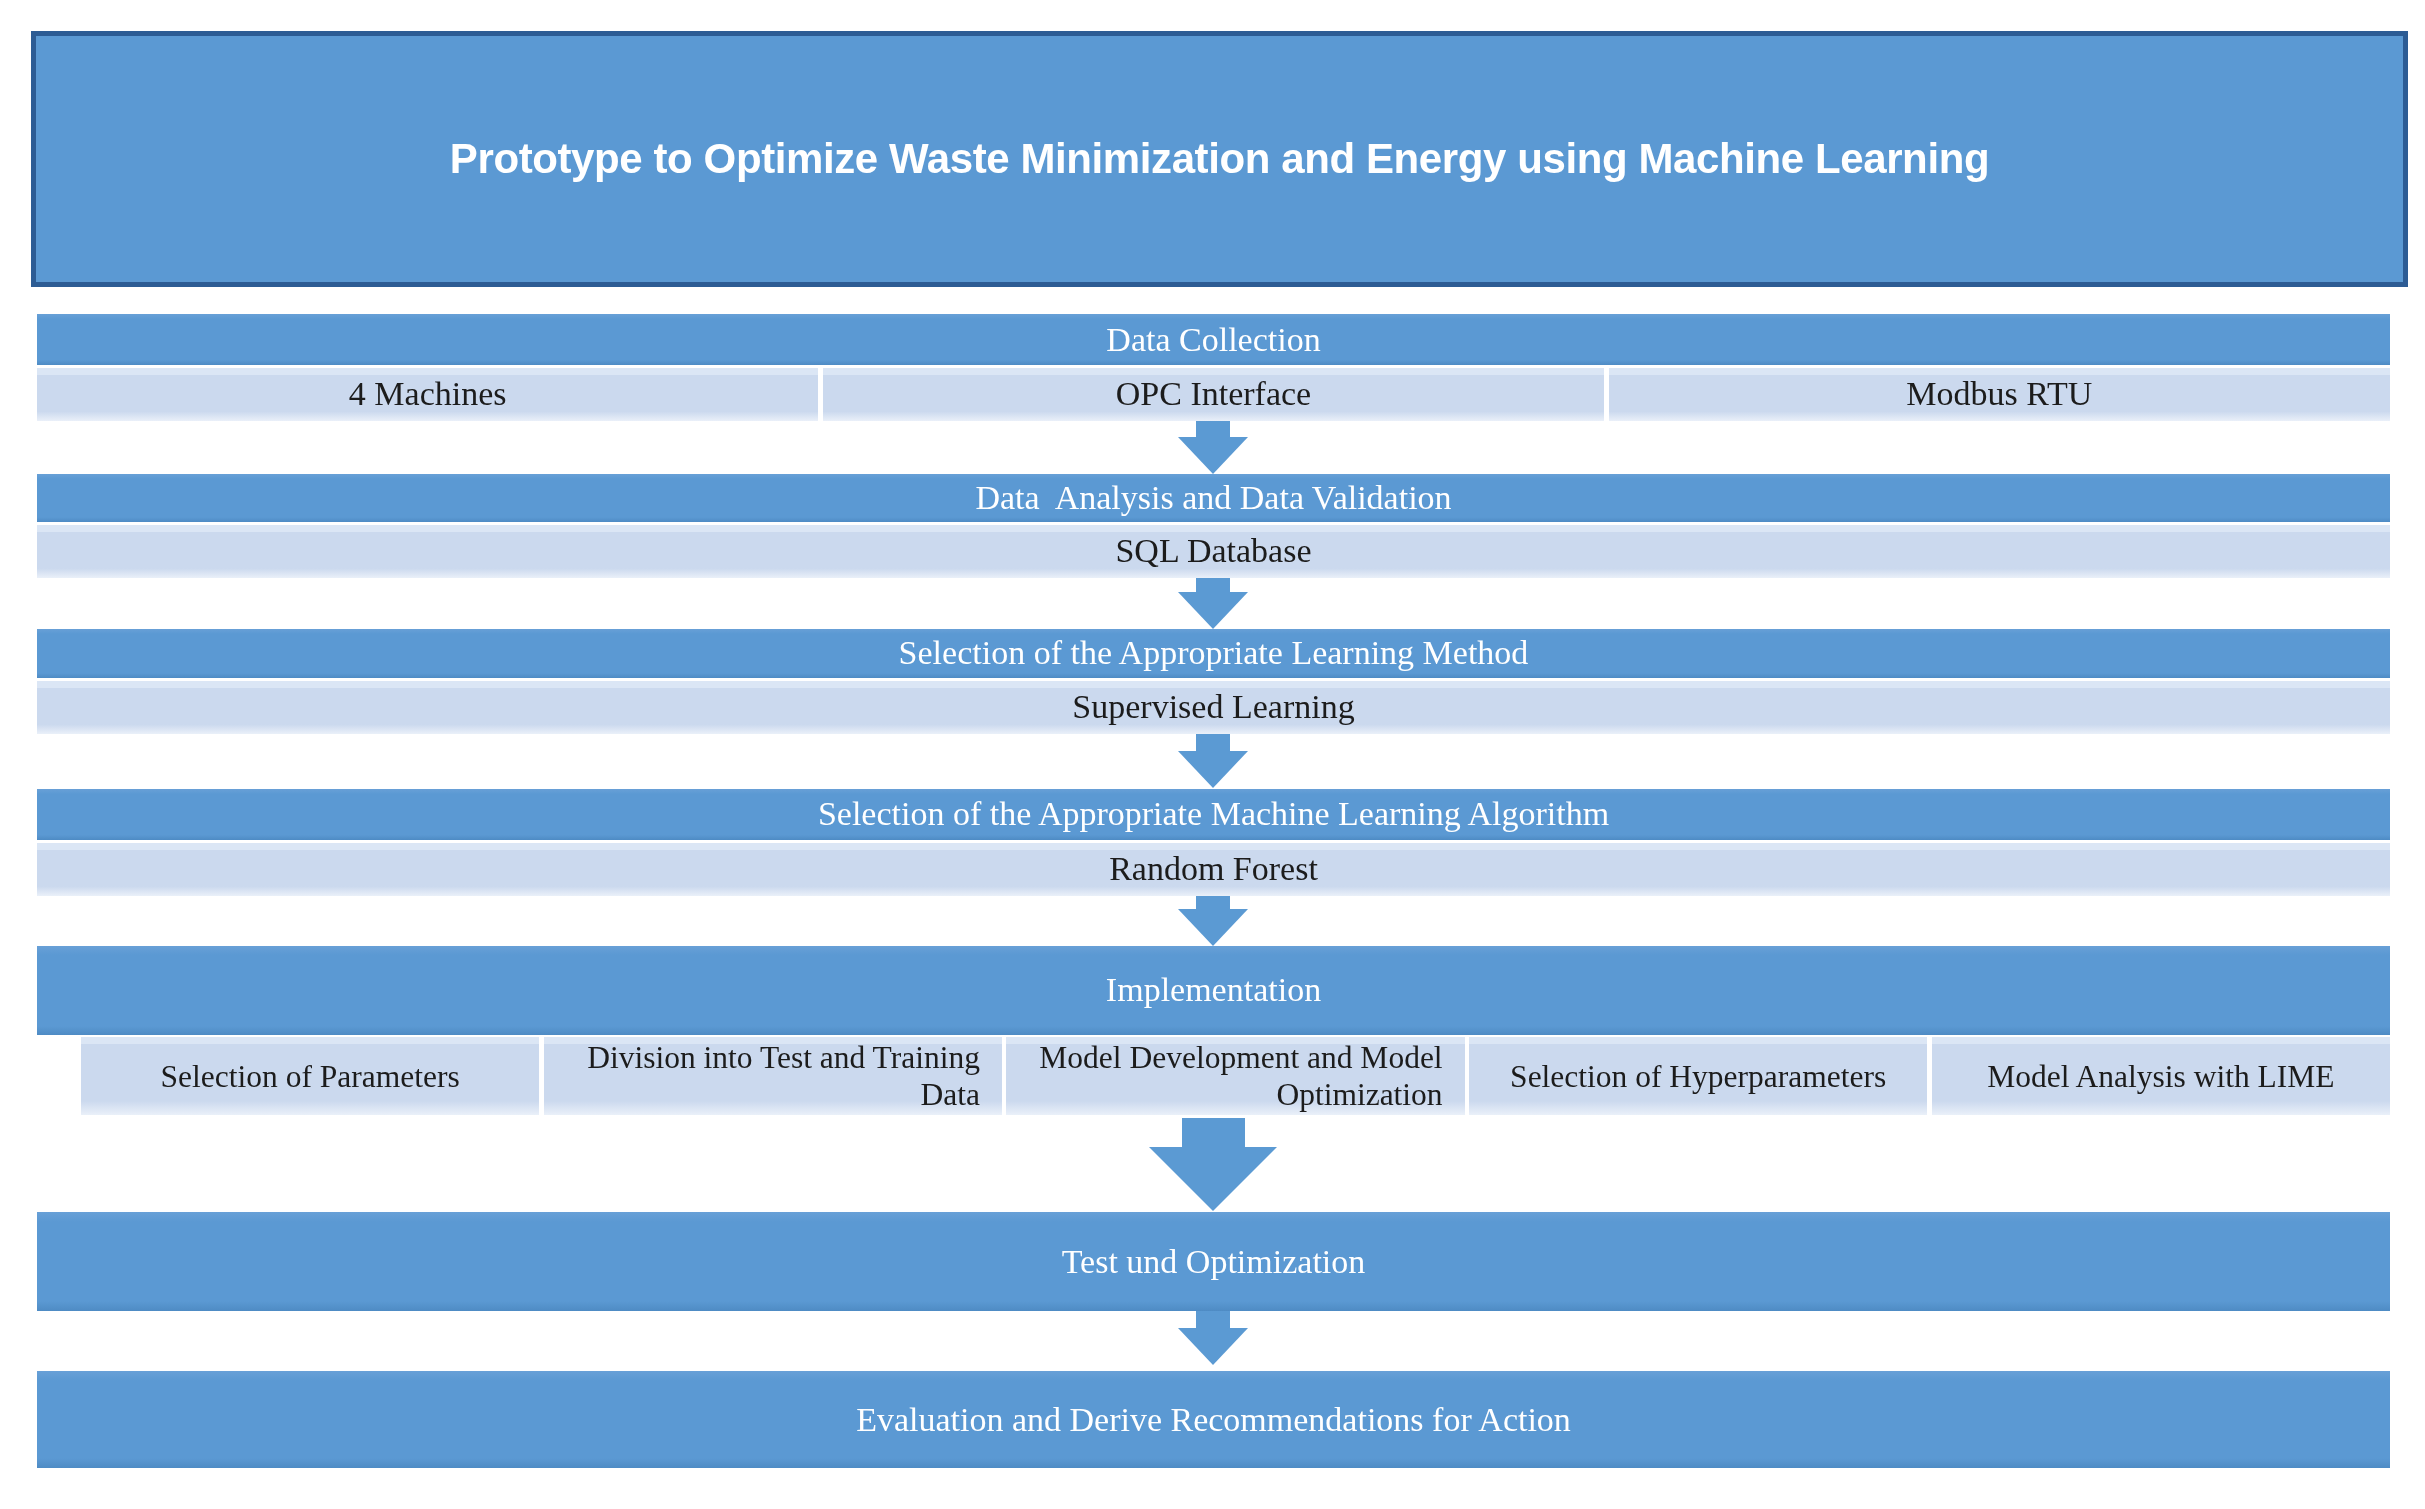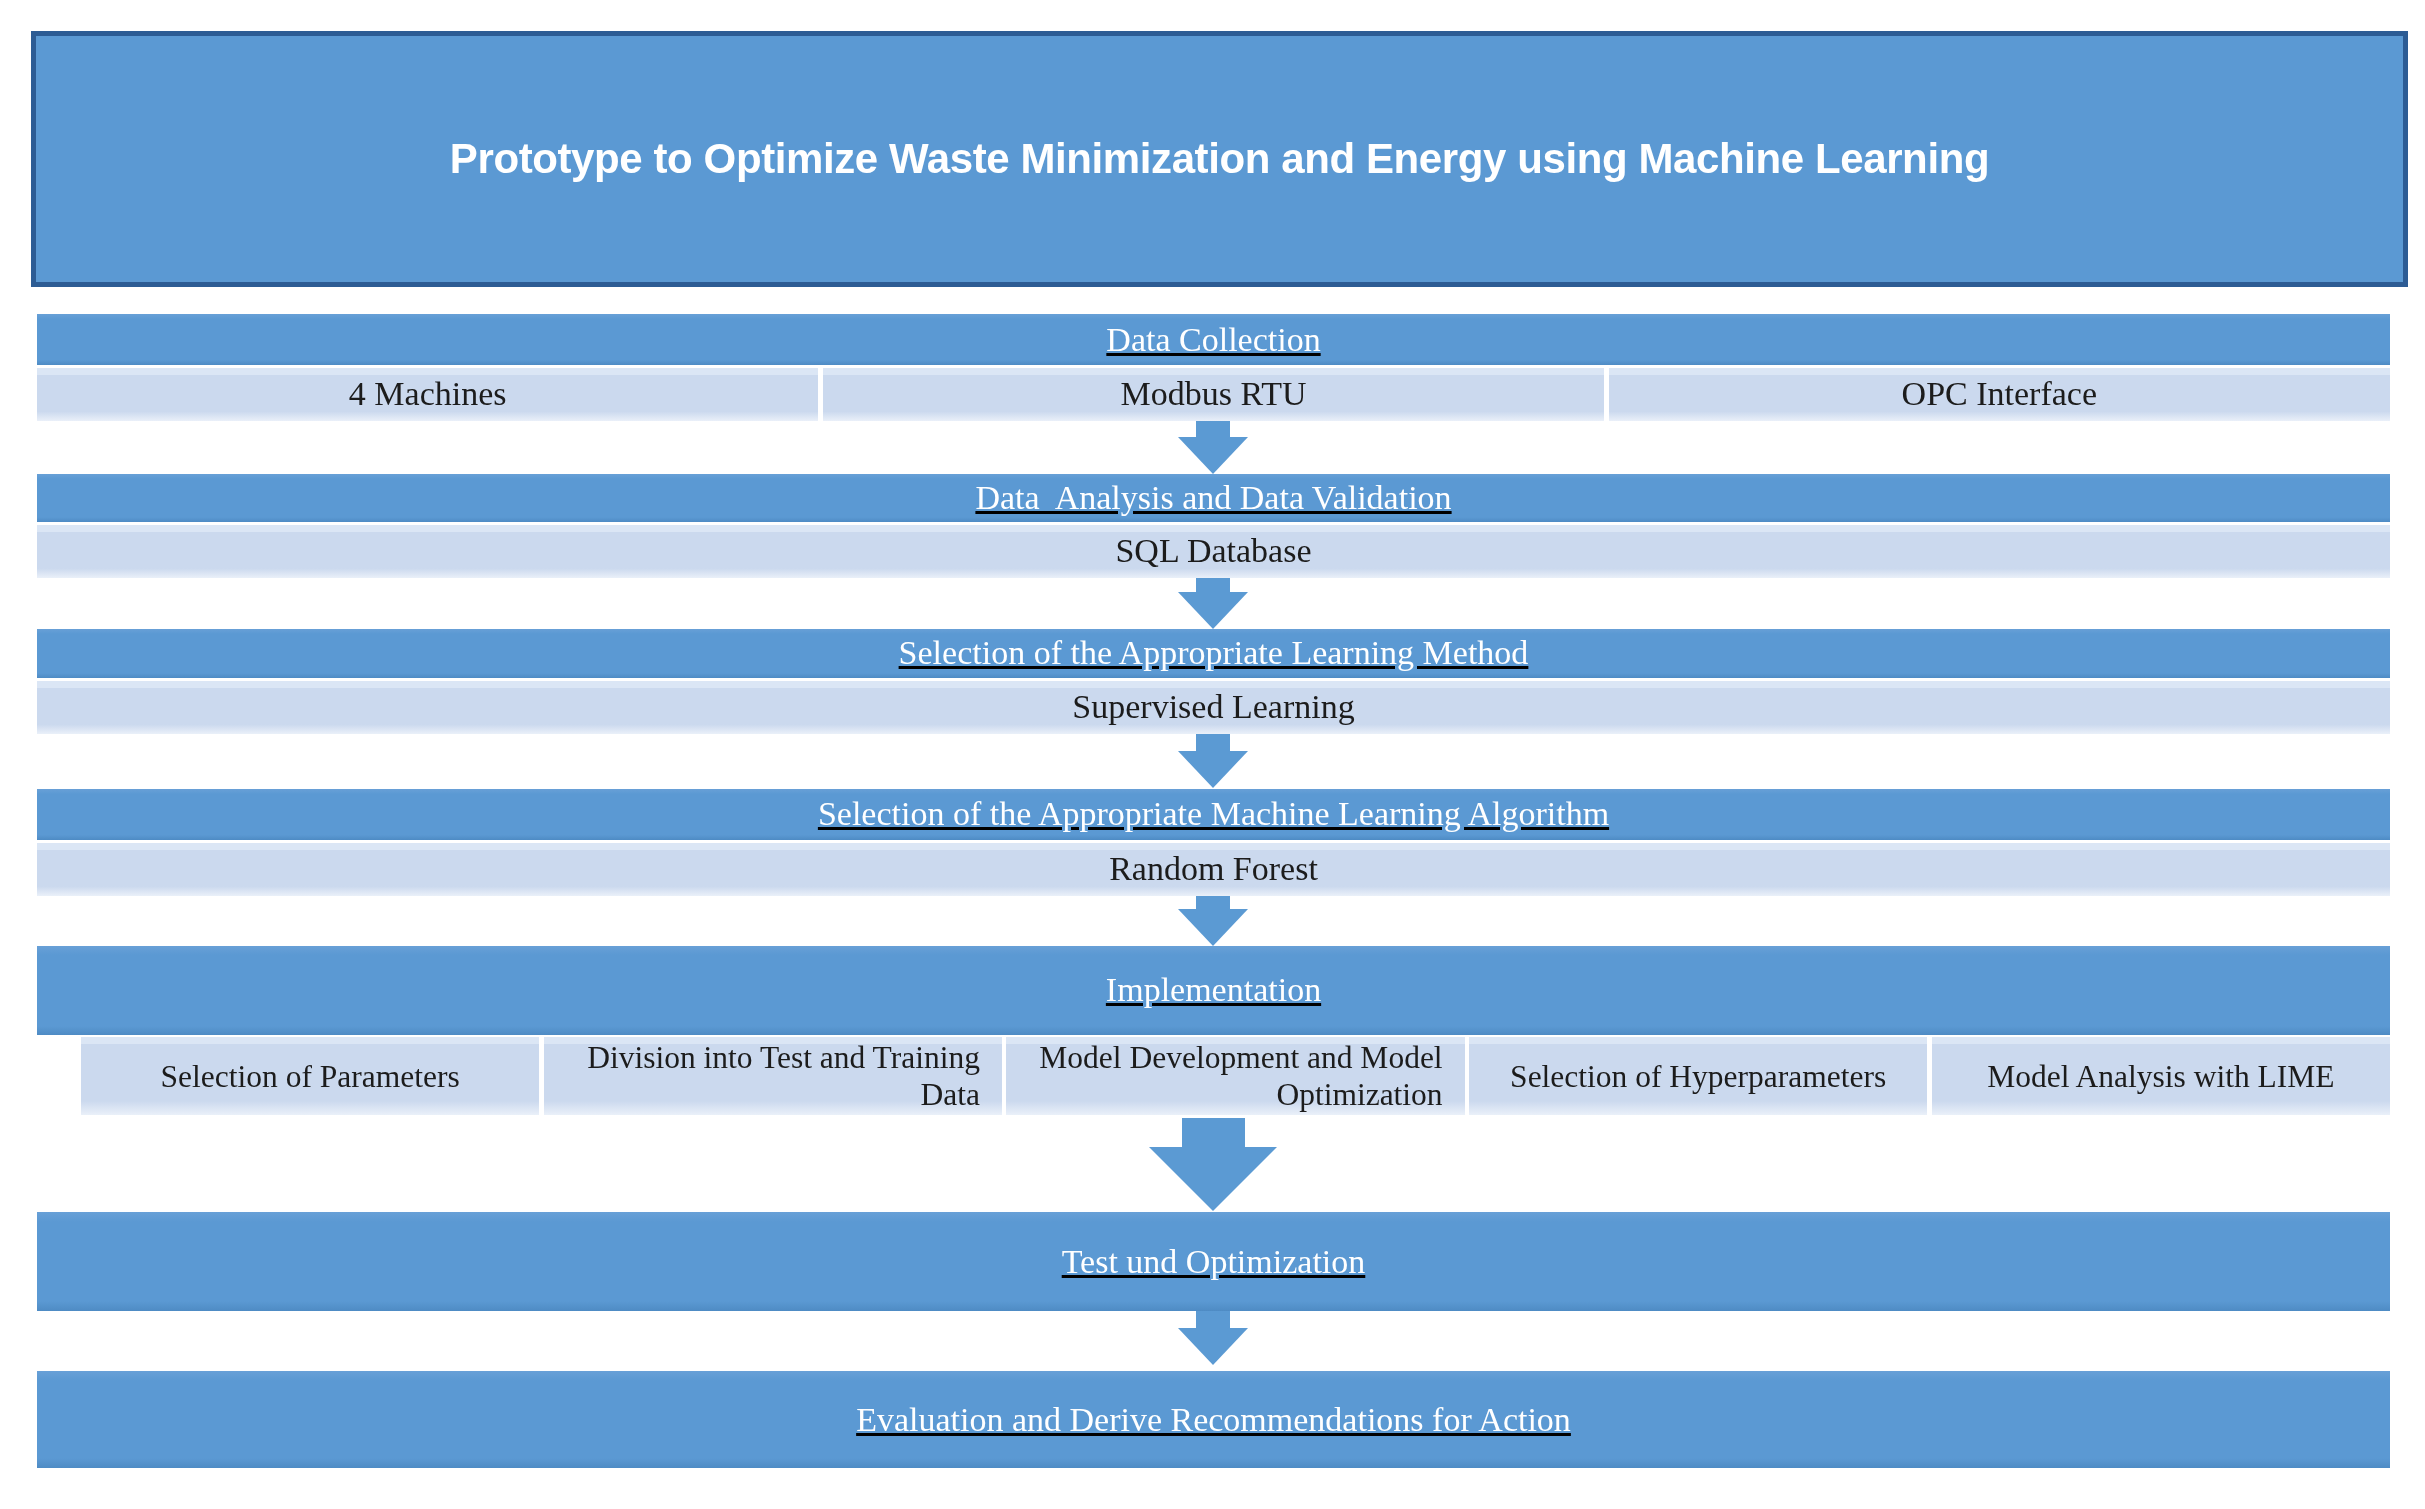--- a/index.html
+++ b/index.html
@@ -33,21 +33,20 @@
   }
 
   
   .bar {
     margin-left: 37px;
     margin-right: 36px;
     background: linear-gradient(180deg, #68a0d7 0%, #5b99d3 10%, #5b99d3 90%, #4e8bc4 100%);
     display: flex;
     align-items: center;
     justify-content: center;
-    text-decoration: underline;
   }
   .bar-label {
     color: #ffffff;
     font-size: 34px;
     white-space: pre-wrap;
     text-align: center;
   }
   .h69  { height: 51px; }
   .h66  { height: 48px; }
   .h67  { height: 49px; }
@@ -117,22 +116,22 @@
 
   <div class="title-box">
     <div class="title-text">Prototype to Optimize Waste Minimization and Energy using Machine Learning</div>
   </div>
 
   <div class="bar h69">
     <span class="bar-label">Data Collection</span>
   </div>
   <div class="row r73">
     <div class="cell">4 Machines</div>
+    <div class="cell">OPC Interface</div>
     <div class="cell">Modbus RTU</div>
-    <div class="cell">OPC Interface</div>
   </div>
 
   <div class="arrow-zone az73">
     <div class="arrow-shaft"></div>
     <div class="arrow-head"></div>
   </div>
 
   <div class="bar h66">
     <span class="bar-label">Data  Analysis and Data Validation</span>
   </div>

